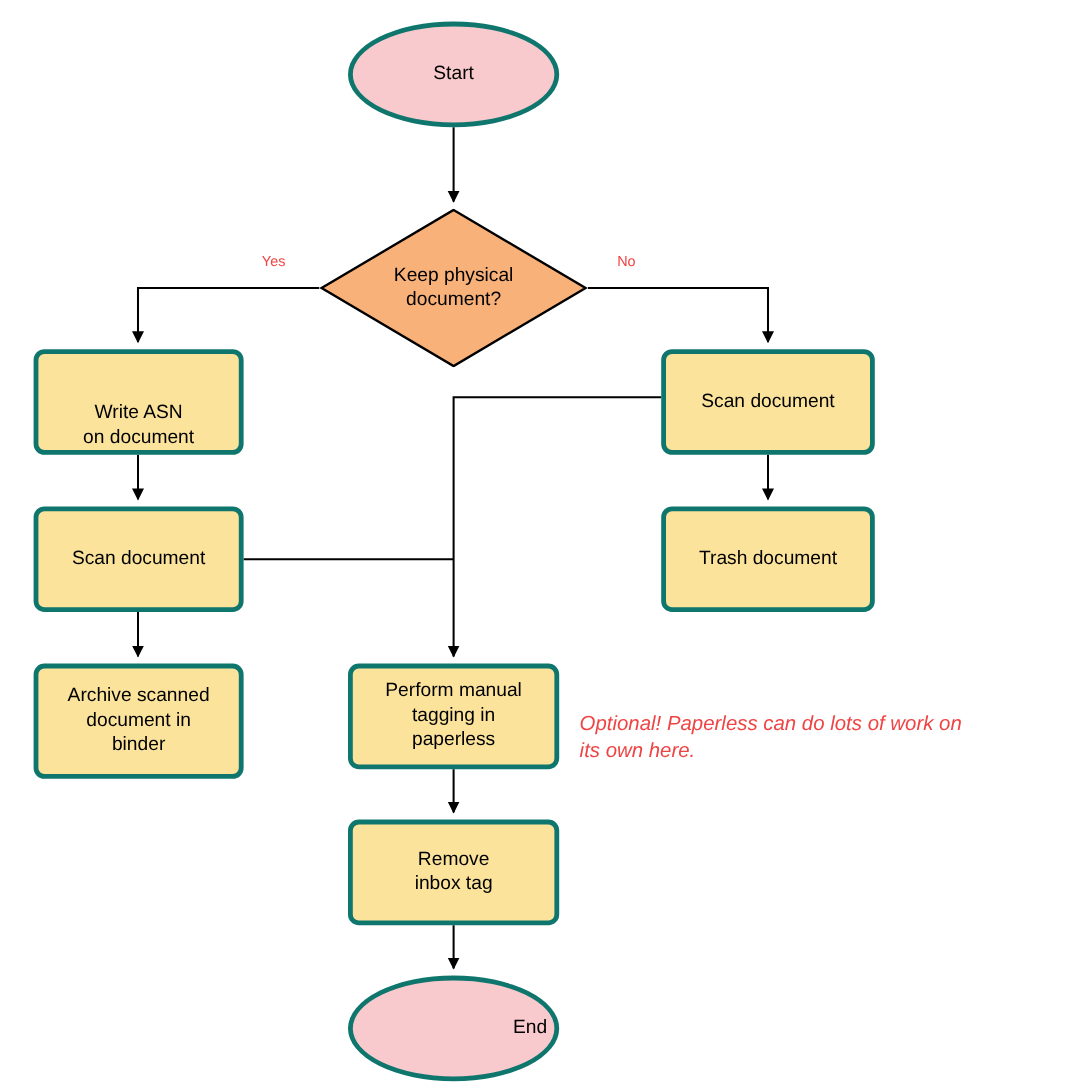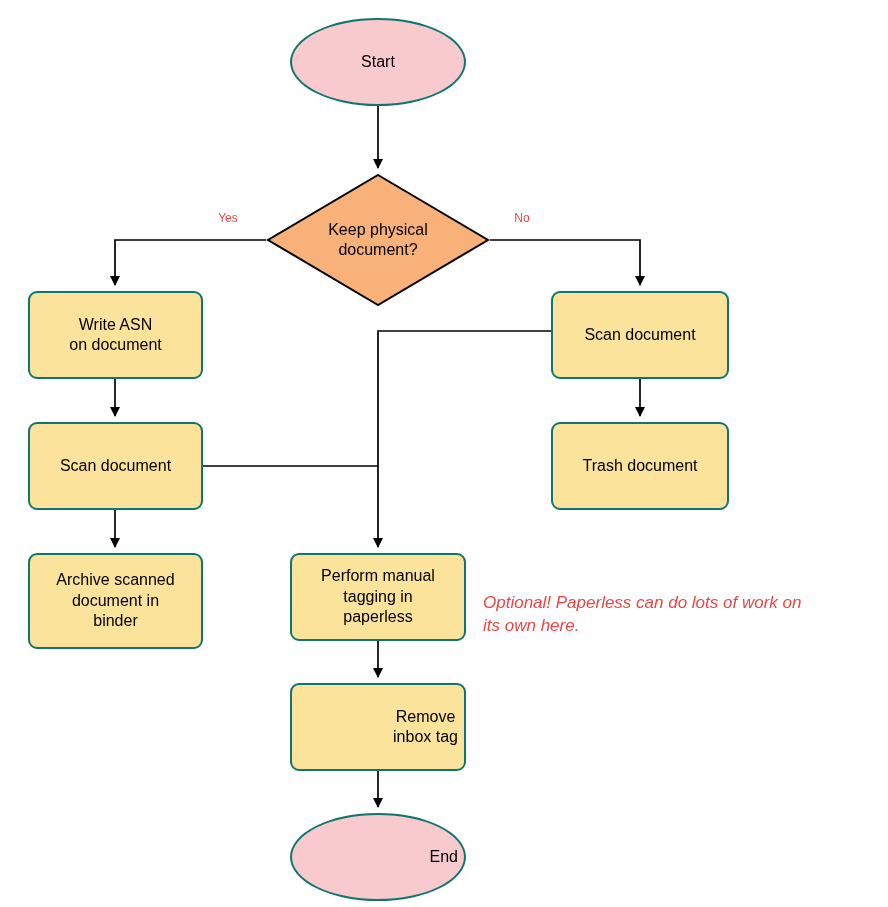--- a/index.html
+++ b/index.html
@@ -21,21 +21,21 @@
     left: 0; top: 0;
     width: 888px; height: 907px;
     pointer-events: none;
   }
   .node {
     position: absolute;
     display: flex;
     align-items: center;
     justify-content: center;
     text-align: center;
-    border: 2px solid #0f766e;
+    border: 4px solid #0f766e;
     box-sizing: border-box;
     font-size: 16px;
     line-height: 1.28;
     color: #000000;
   }
   .node .label {
     white-space: pre-line;
     padding: 0 6px;
   }
   .terminal {
@@ -101,21 +101,21 @@
     <svg class="decision-svg" width="224" height="132" viewBox="0 0 224 132">
       <polygon points="112,1 222,66 112,131 2,66" stroke="#000000" stroke-width="2" fill="#f8b179"></polygon>
     </svg>
     <span class="label" style="position:relative;">Keep physical
 document?</span>
   </div>
 
   <div class="edge-label" style="left:198px; top:211px; width:60px;">Yes</div>
   <div class="edge-label" style="left:500px; top:211px; width:44px;">No</div>
 
-  <div class="node process" style="left: 28px; top: 291px; width: 175px; height: 88px; background-color: rgb(251, 227, 156);">
+  <div class="node process" style="left: 28px; top: 291px; width: 175px; height: 88px; background-color: rgb(251, 227, 156); align-items: flex-end;">
     <span class="label">Write ASN
 on document</span>
   </div>
 
   <div class="node process" style="left: 28px; top: 422px; width: 175px; height: 88px; background-color: rgb(251, 227, 156);">
     <span class="label">Scan document</span>
   </div>
 
   <div class="node process" style="left: 28px; top: 553px; width: 175px; height: 96px; background-color: rgb(251, 227, 156);">
     <span class="label">Archive scanned
@@ -133,21 +133,21 @@
 
   <div class="node process" style="left: 290px; top: 553px; width: 176px; height: 88px; background-color: rgb(251, 227, 156);">
     <span class="label">Perform manual
 tagging in
 paperless</span>
   </div>
 
   <div class="note" style="left:483px; top:592px;">Optional! Paperless can do lots of work on
 its own here.</div>
 
-  <div class="node process" style="left: 290px; top: 683px; width: 176px; height: 88px; background-color: rgb(251, 227, 156); justify-content: flex-end;">
+  <div class="node process" style="left: 290px; top: 683px; width: 176px; height: 88px; background-color: rgb(251, 227, 156);">
     <span class="label">Remove
 inbox tag</span>
   </div>
 
   <div class="node terminal" style="left: 290px; top: 813px; width: 176px; height: 88px; background-color: rgb(248, 201, 205); justify-content: flex-end;">
     <span class="label">End</span>
   </div>
 
 </div>
 

